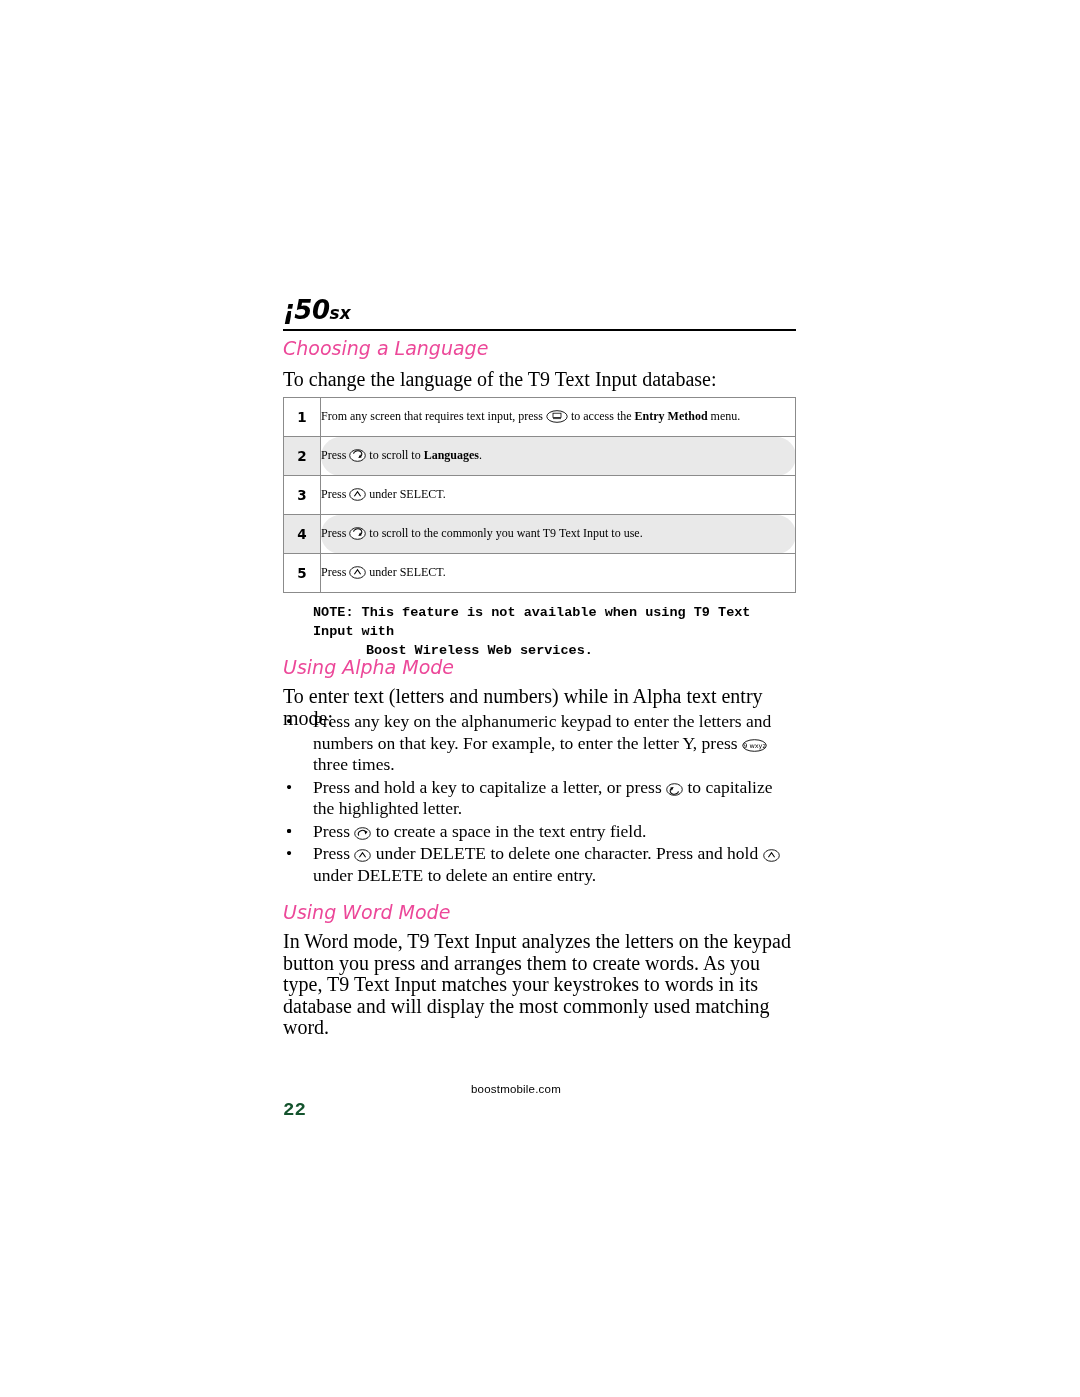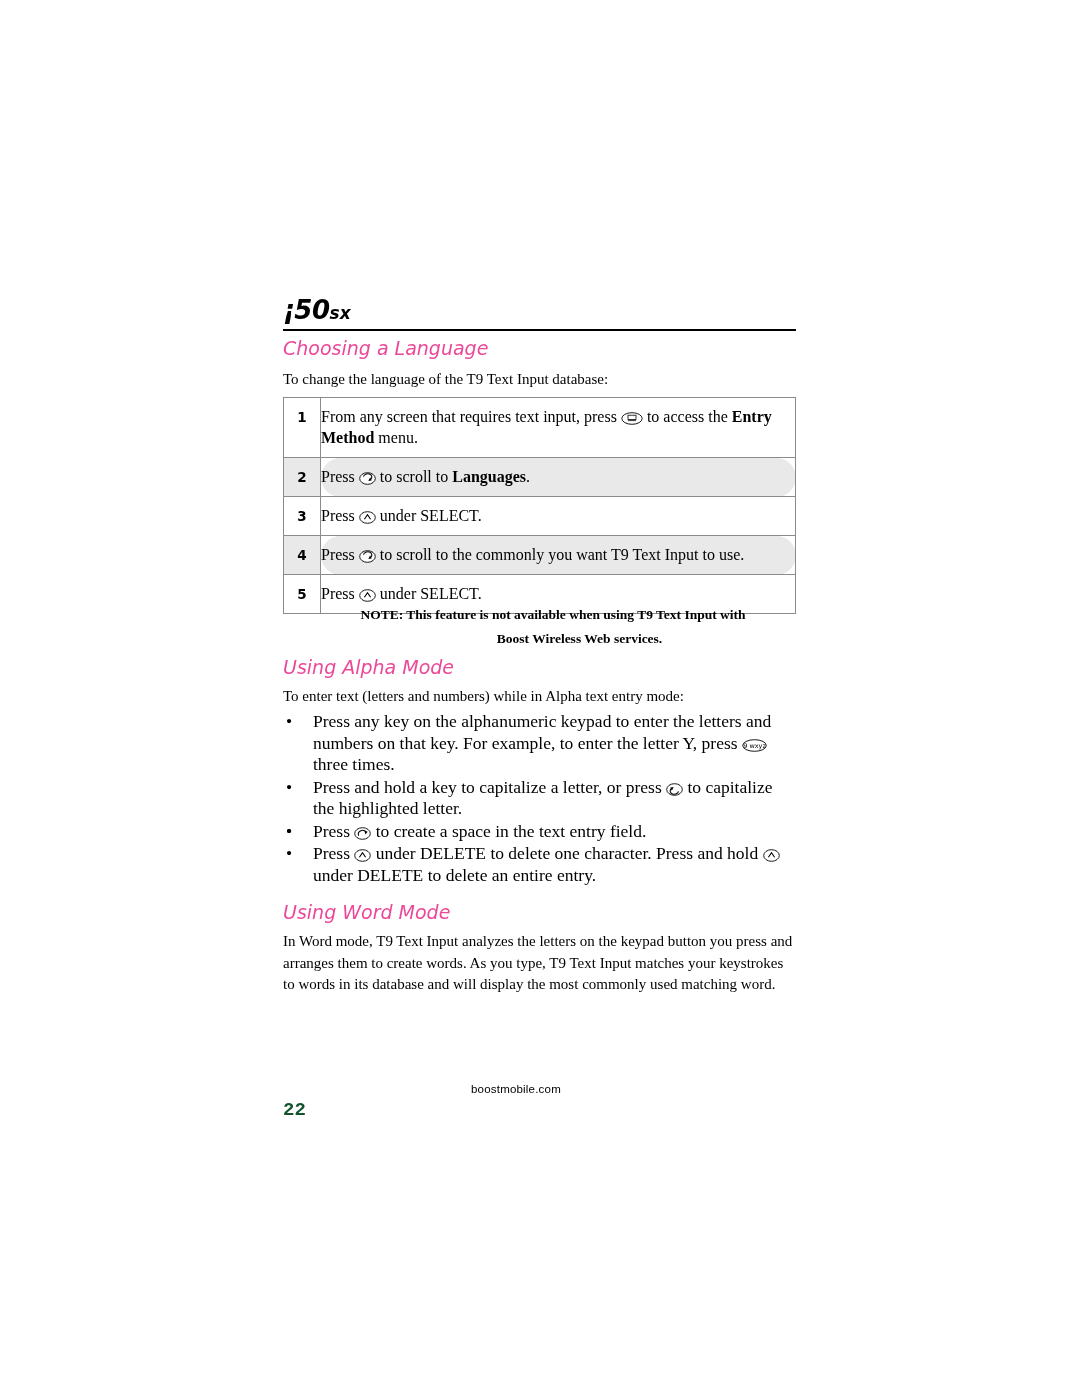--- a/index.html
+++ b/index.html
@@ -62,21 +62,21 @@
     white-space: nowrap;
   }
   #h-choosing { left: 283px; top: 326px; }
   #h-alpha    { left: 283px; top: 645px; }
   #h-word     { left: 283px; top: 890px; }
 
   
   .body-text {
     position: absolute;
     font-family: "Liberation Serif", serif;
-    font-size: 15px;
+    font-size: 20px;
     line-height: 21.5px;
     color: #000;
   }
   #p-change { left: 283px; top: 358px; width: 520px; }
   #p-enter  { left: 283px; top: 675px; width: 520px; }
   #p-word   { left: 283px; top: 920px; width: 510px; }
 
   
   .steps {
     position: absolute;
@@ -98,39 +98,38 @@
     width: 36px;
     text-align: center;
     font-family: "DejaVu Sans", sans-serif;
     font-weight: bold;
     font-size: 13.5px;
     padding-top: 11px !important;
     padding-bottom: 9px !important;
   }
   .step-txt {
     font-family: "Liberation Serif", serif;
-    font-size: 16px;
+    font-size: 12px;
     line-height: 21px;
     padding: 8px 10px 9px 0 !important;
     border-radius: 21px;
   }
   .step-txt b { font-weight: bold; }
 
   
   .note {
     position: absolute;
     left: 313px;
     top: 592px;
     width: 480px;
-    font-family: Liberation Serif, serif;
+    font-family: Liberation Mono, monospace;
     font-weight: bold;
     font-size: 13.5px;
-    line-height: 24px;
-    color: #000;
-    text-align: center;
+    line-height: 19px;
+    color: #000;
   }
   .note .note-l2 { padding-left: 53px; display: block; }
 
   
   .bullets {
     position: absolute;
     left: 283px;
     top: 700px;
     width: 515px;
   }

